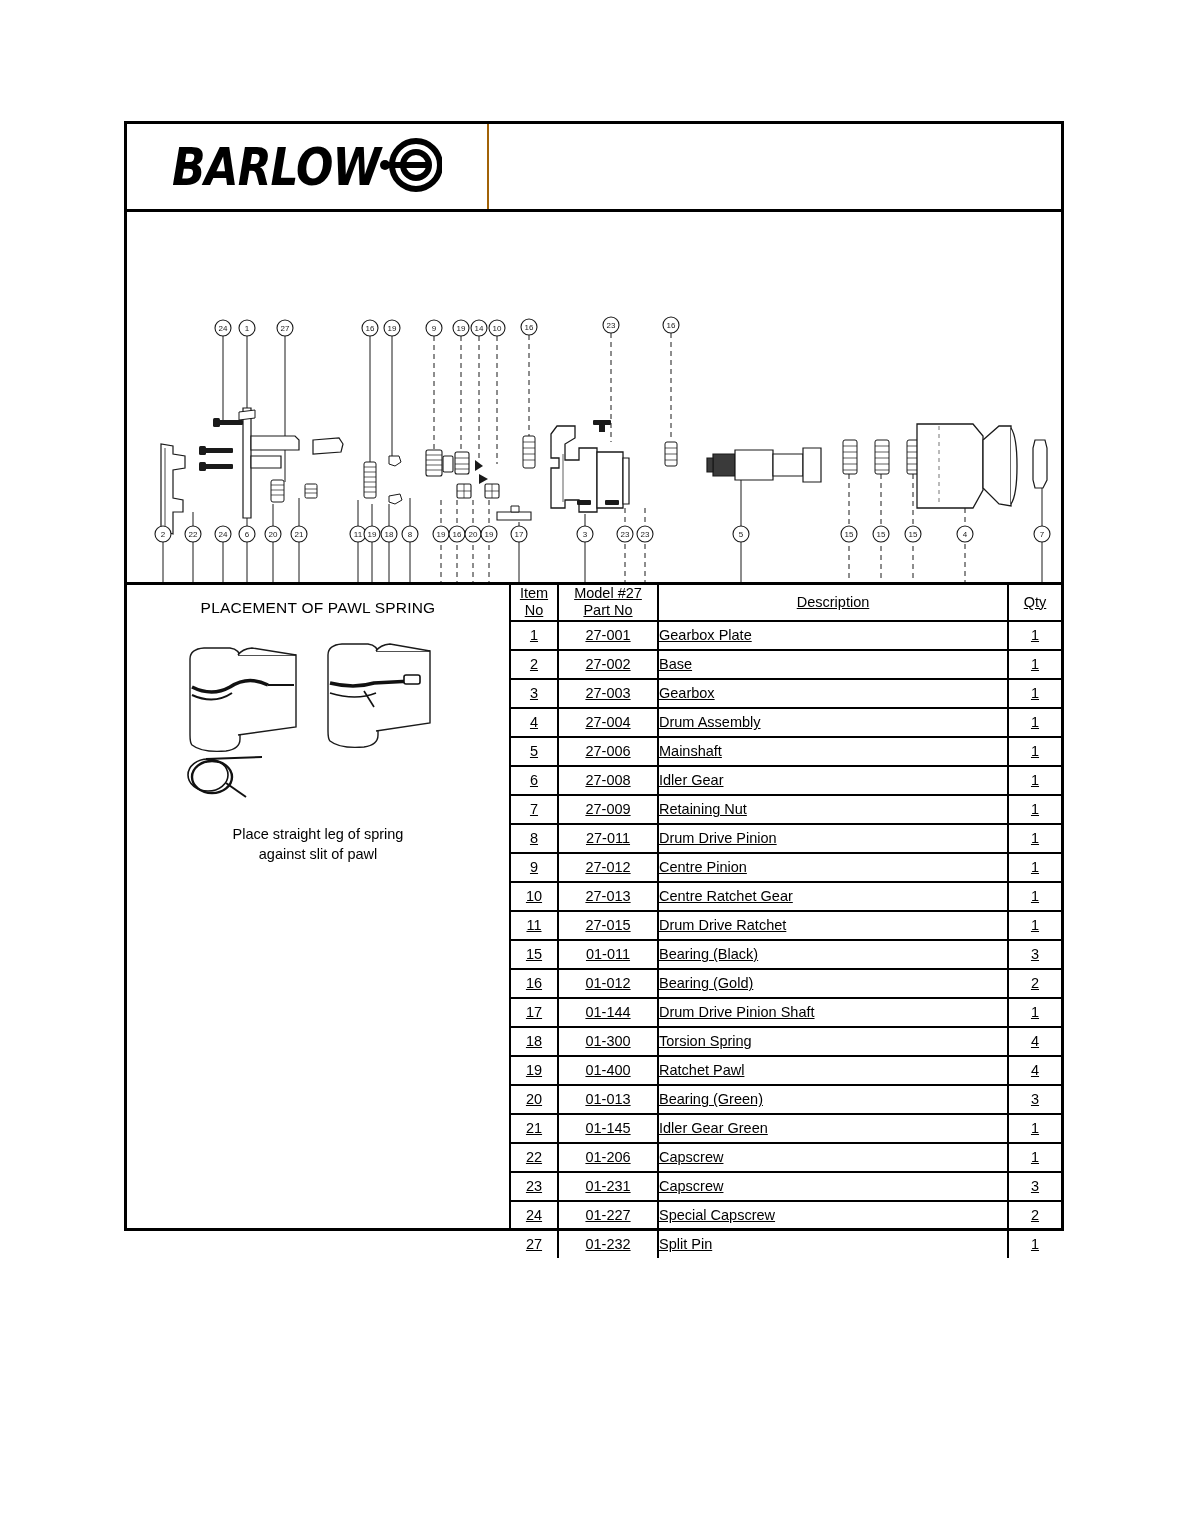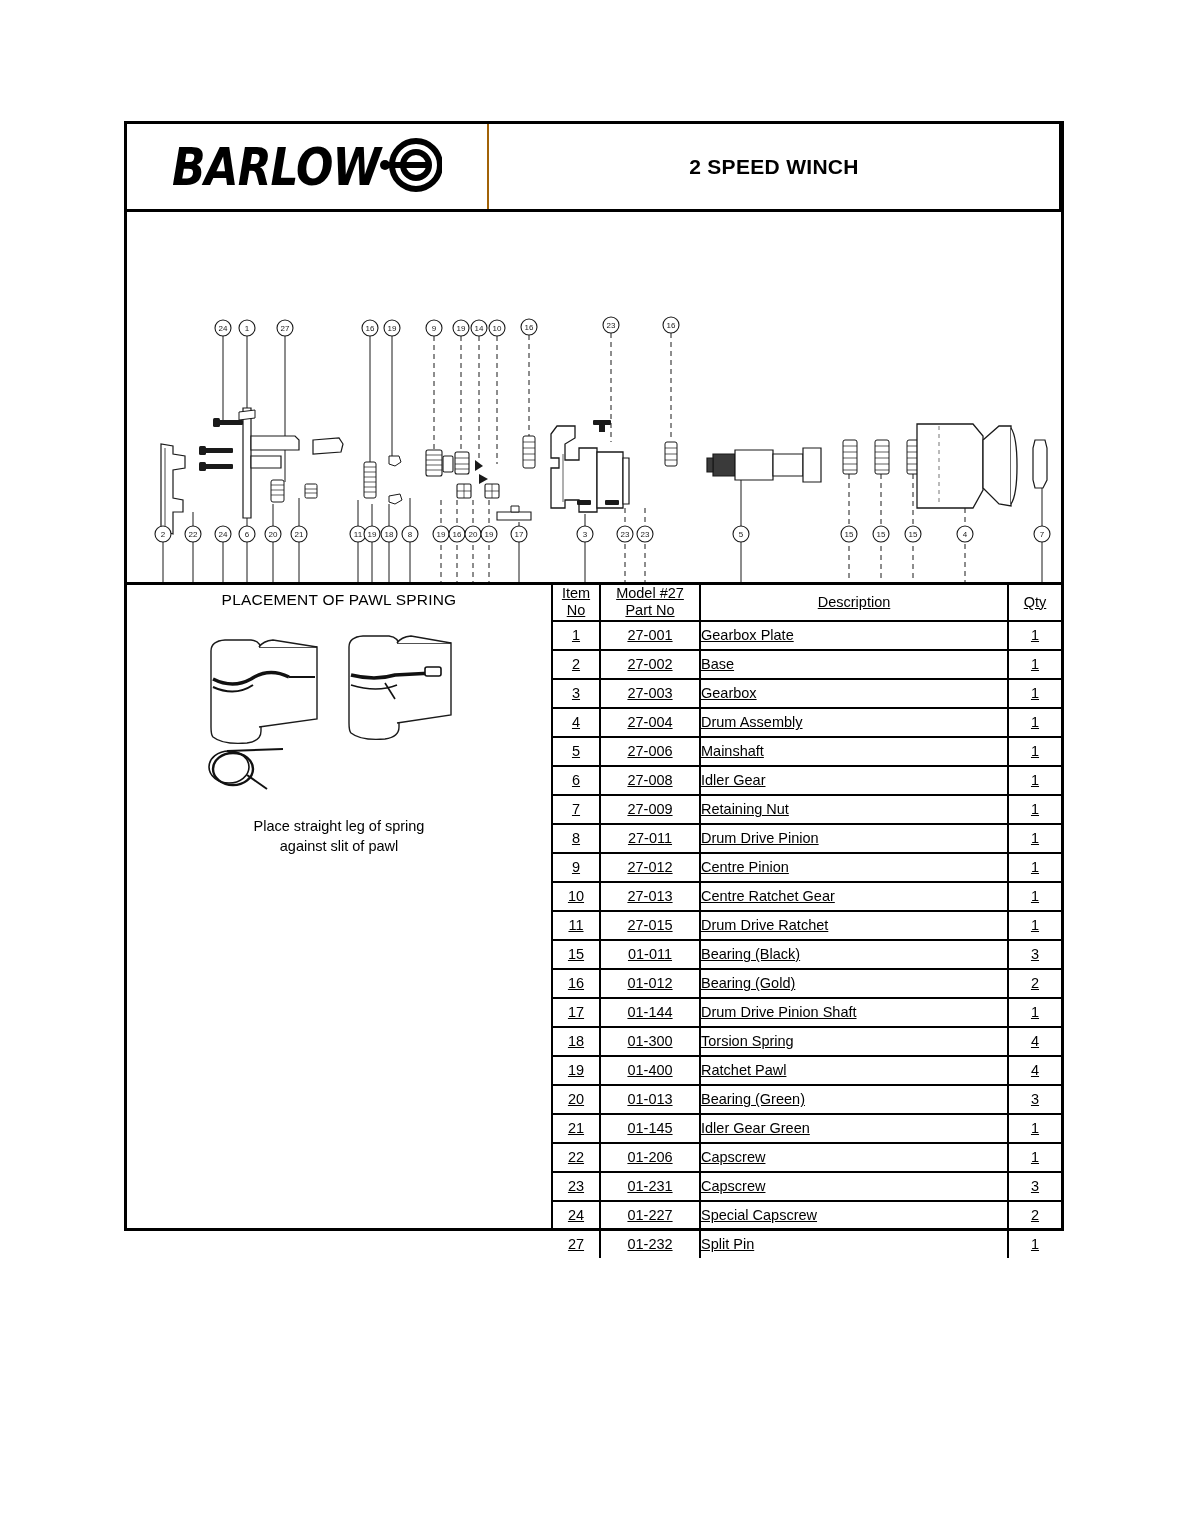--- a/index.html
+++ b/index.html
@@ -90,24 +90,24 @@
 
   
   #lower {
     display: flex;
     height: 646px;
     box-sizing: border-box;
   }
 
   
   #pawl-panel {
-    width: 426px;
+    width: 384px;
     border-right: 2px solid #000;
     box-sizing: border-box;
-    padding-top: 6px;
+    padding-top: 14px;
     text-align: center;
   }
   #pawl-heading {
     font-size: 15.5px;
     letter-spacing: 0.2px;
   }
   #pawl-figs { margin-top: 14px; }
   #pawl-note {
     margin-top: 20px;
     font-size: 14.5px;
@@ -157,23 +157,20 @@
         <svg width="62" height="58" viewBox="0 0 62 58">
           <circle cx="36" cy="29" r="24" fill="none" stroke="#000" stroke-width="6"></circle>
           <circle cx="36" cy="29" r="13" fill="none" stroke="#000" stroke-width="6"></circle>
           <path d="M36 29 H50" stroke="#000" stroke-width="6" fill="none"></path>
           <path d="M36 29 H6" stroke="#000" stroke-width="6" fill="none"></path>
           <circle cx="5" cy="29" r="5" fill="#000"></circle>
         </svg>
       </span>
     </div>
 
-    <div id="product-cell">
-      <span id="product-title">2 SPEED WINCH</span>
-    </div>
 
   </div>
 
   <div id="diagram-panel">
     <svg id="diagram-svg" width="934" height="370" viewBox="0 0 934 370">
       <g stroke="#1a1a1a" fill="none" stroke-width="1.1">
 
         <g font-family="Liberation Sans, sans-serif" font-size="8" text-anchor="middle" stroke="none" fill="#1a1a1a">
           <g stroke="#1a1a1a" stroke-width="1.1" fill="#fff">
             <circle cx="96" cy="116" r="8"></circle>

